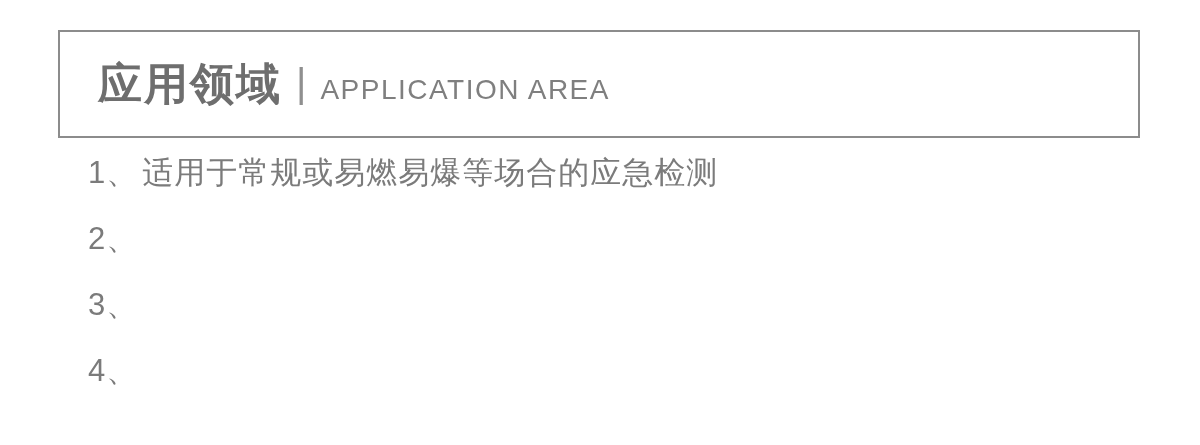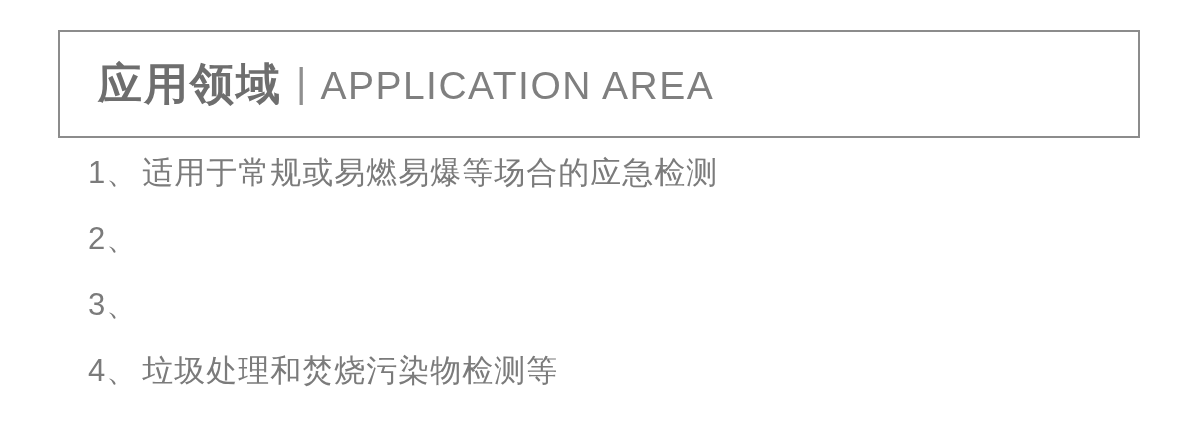--- a/index.html
+++ b/index.html
@@ -53,21 +53,21 @@
   .title-sep {
     font-size: 40px;
     font-weight: 300;
     color: #8f8f8f;
     margin: 0 14px;
     position: relative;
     top: -2px;
   }
 
   .title-en {
-    font-size: 39px;
+    font-size: 28px;
     font-weight: 400;
     color: #7f7f7f;
     letter-spacing: 1.5px;
     font-family: "Liberation Sans", sans-serif;
   }
 
   
   .list {
     position: absolute;
     left: 88px;
@@ -131,17 +131,16 @@
     </div>
 
     <div class="list-item">
       <span class="item-index">3</span>
       <span class="item-mark">、</span>
     </div>
 
     <div class="list-item">
       <span class="item-index">4</span>
       <span class="item-mark">、</span>
-      <span class="item-text">垃圾处理和焚烧污染物检测等</span>
     </div>
 
   </div>
 </div>
 
 </body></html>

